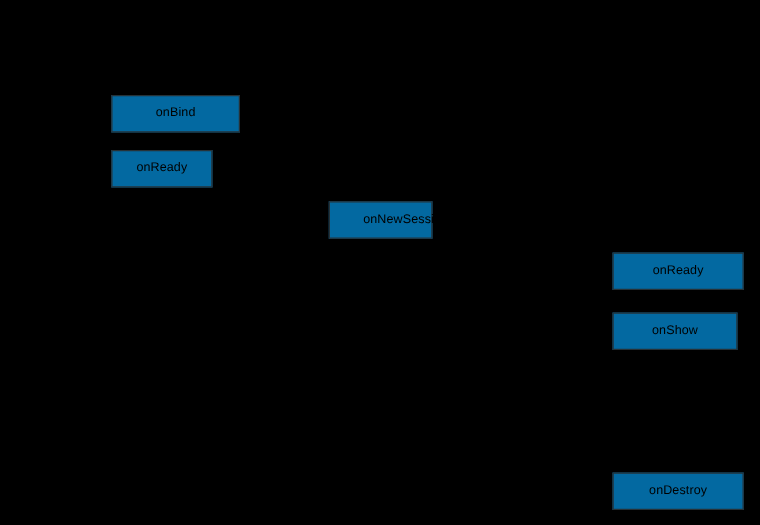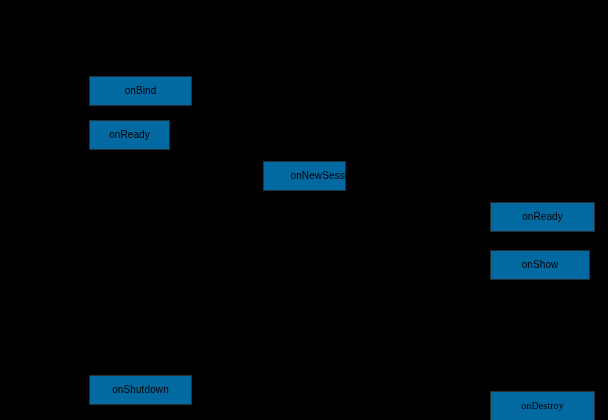--- a/index.html
+++ b/index.html
@@ -32,21 +32,21 @@
   
   .node-onbind     { left: 89px;  top: 76px;  width: 103px; height: 30px; }
   .node-onready    { left: 89px;  top: 120px; width: 81px; height: 30px; }
   .node-onshutdown { left: 89px;  top: 375px; width: 103px; height: 30px; }
   
   .node-onnewsession { left: 263px; top: 161px; width: 83px; height: 30px; padding-left: 40px; }
   
   .node-oncreate  { left: 490px; top: 202px; width: 105px; height: 30px; }
   .node-onshow    { left: 490px; top: 250px; width: 100px; height: 30px; }
   .node-onhide    { left: 490px; top: 298px; width: 105px; height: 30px; }
-  .node-ondestroy { left: 490px; top: 391px; width: 105px; height: 30px; font-family: Liberation Serif, serif; }
+  .node-ondestroy { left: 490px; top: 378px; width: 105px; height: 30px; }
 </style>
 </head>
 <body>
 
 <div id="canvas">
 
   <div class="node node-onbind">
     <span>onBind</span>
   </div>
 
@@ -60,21 +60,18 @@
 
   <div class="node node-oncreate">
     <span>onReady</span>
   </div>
 
   <div class="node node-onshow">
     <span>onShow</span>
   </div>
 
 
-  <div class="node node-onshutdown">
-    <span>onShutdown</span>
-  </div>
 
   <div class="node node-ondestroy">
     <span>onDestroy</span>
   </div>
 
 </div>
 
 </body></html>

